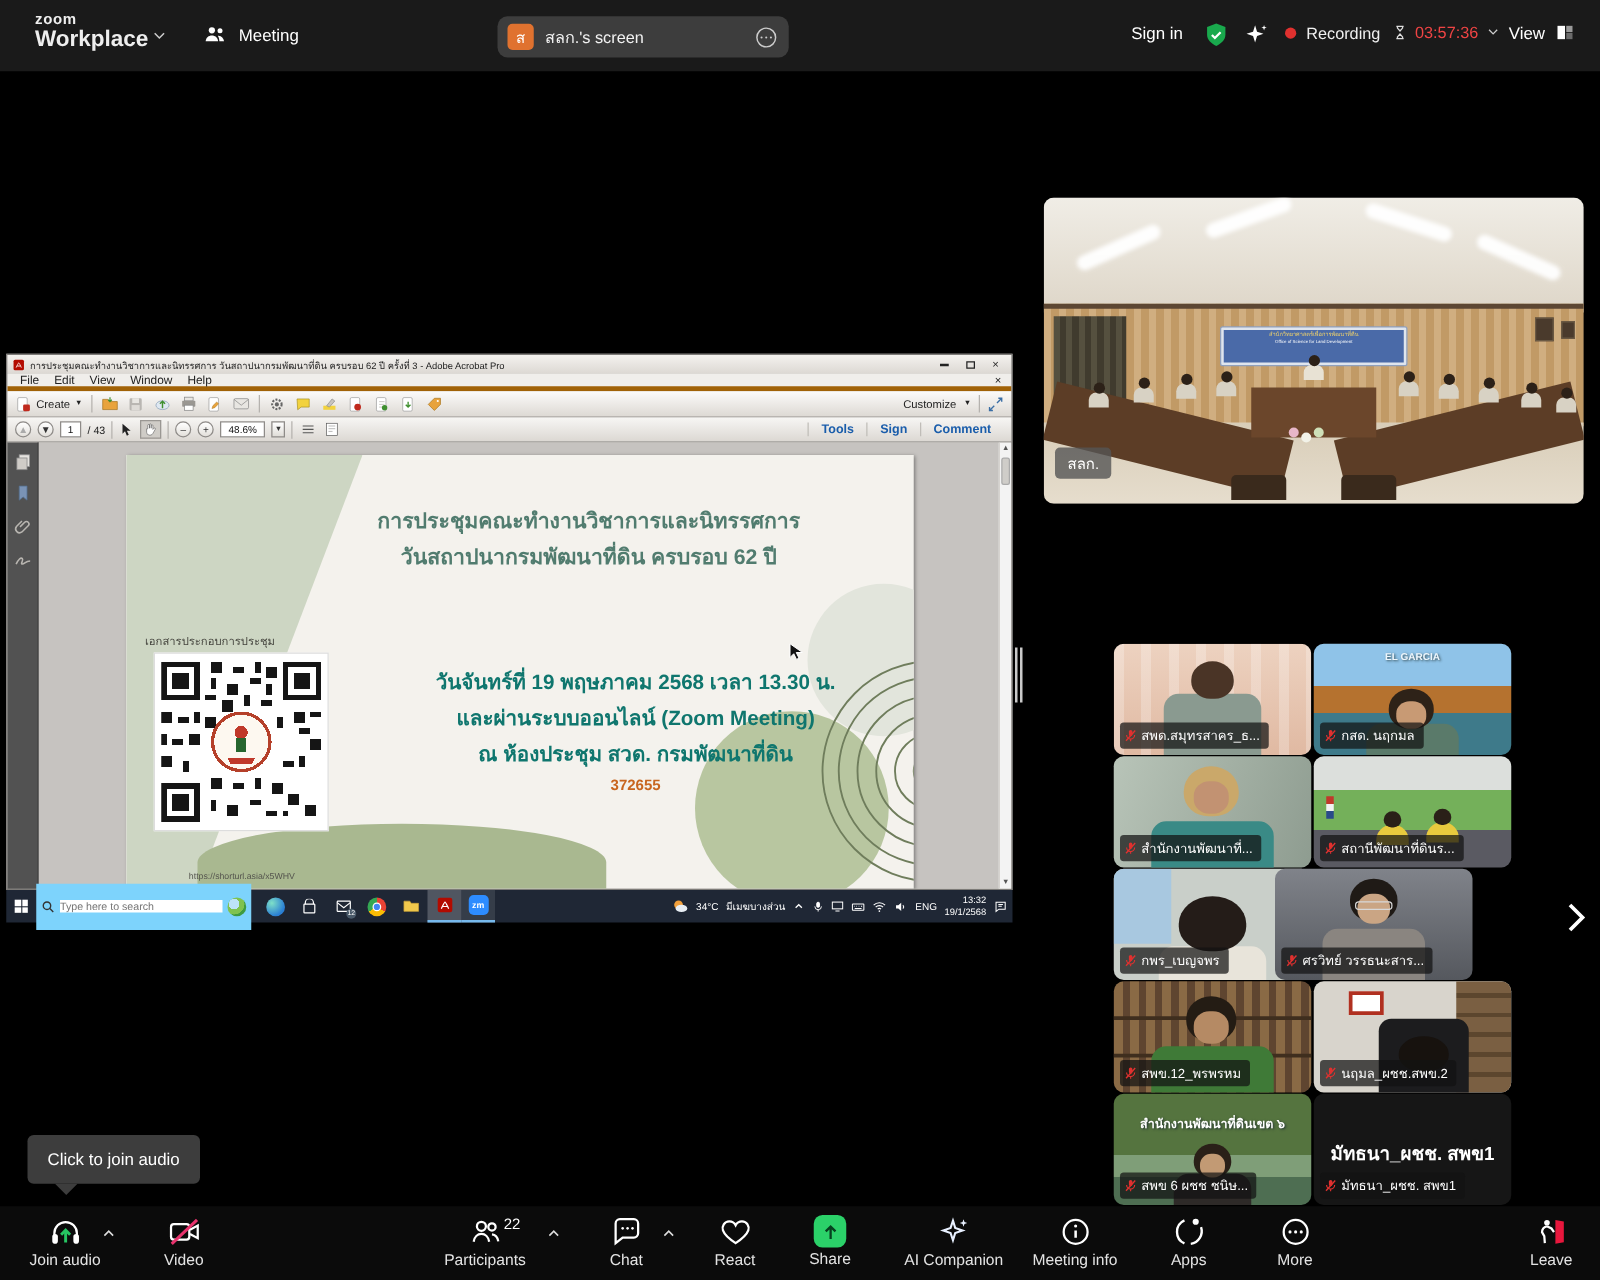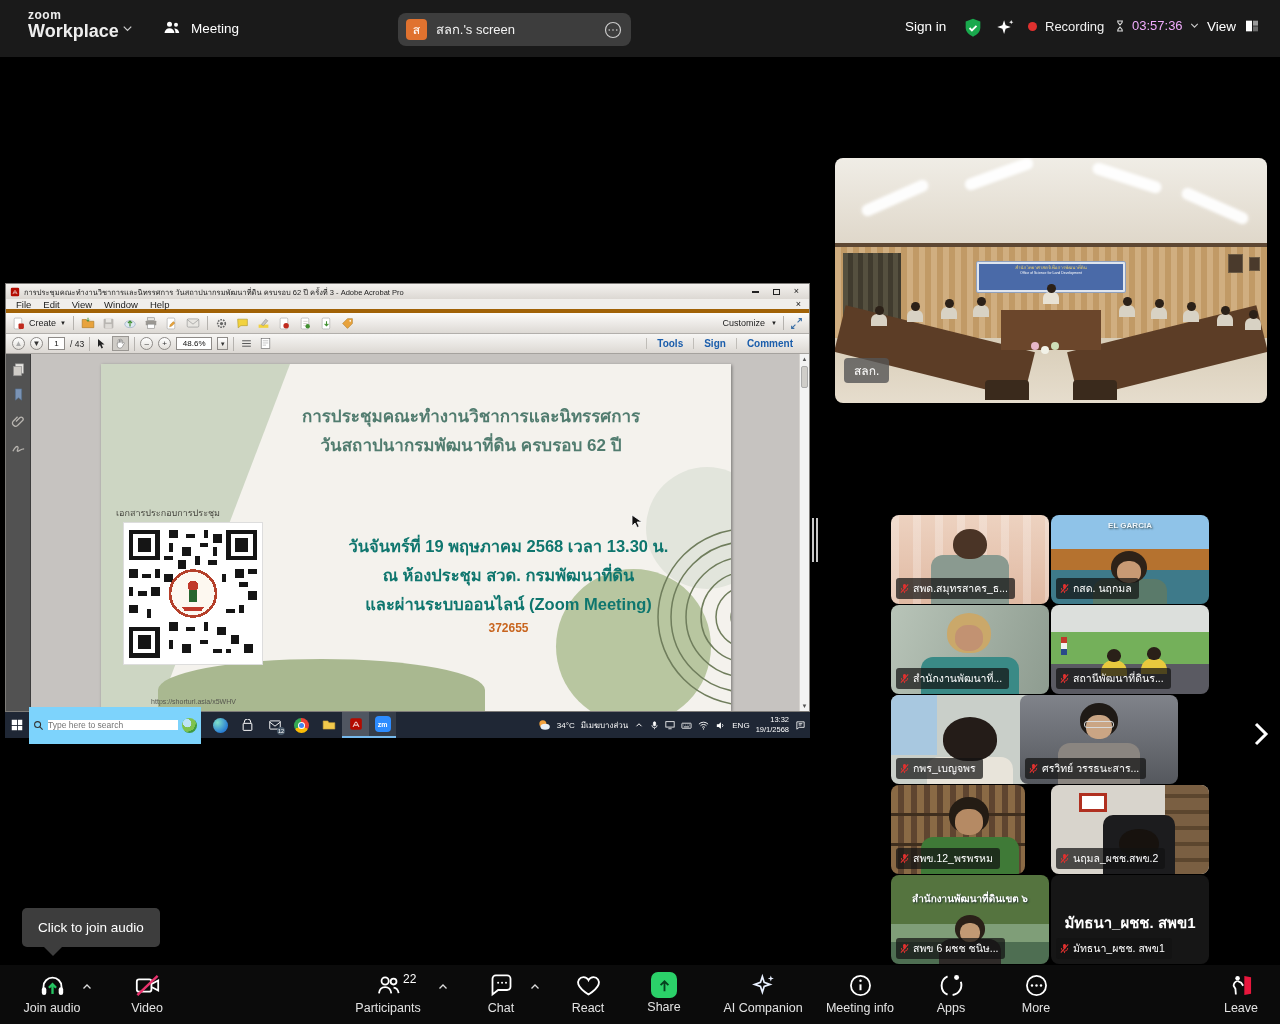--- a/index.html
+++ b/index.html
@@ -14,21 +14,21 @@
   .top-chev { position:absolute; left:120px; top:21px; }
   .meeting-tab { position:absolute; left:162px; top:14px; display:flex; align-items:center; gap:9px; font-size:13.5px; color:#fff; height:28px; cursor:pointer; }
   .screen-tab { position:absolute; left:398px; top:13px; width:233px; height:33px; background:#3d3d3d; border-radius:8px; display:flex; align-items:center; padding:0 8px; gap:9px; cursor:pointer; }
   .screen-badge { width:21px; height:21px; border-radius:4px; background:#e0722f; color:#fff; font-size:12px; display:flex; align-items:center; justify-content:center; }
   .screen-label { font-size:13px; color:#f2f2f2; flex:1; white-space:nowrap; overflow:hidden; }
   .signin { position:absolute; left:905px; top:19px; font-size:13.5px; color:#fff; cursor:pointer; }
   .tb-ico { position:absolute; top:17px; cursor:pointer; }
   .rec-wrap { position:absolute; left:1028px; top:19px; display:flex; align-items:center; gap:8px; cursor:pointer; }
   .rec-dot { width:9px; height:9px; border-radius:50%; background:#e0312f; }
   .rec-txt { font-size:13px; color:#f0f0f0; }
-  .timer-wrap { position:absolute; left:1113px; top:18px; display:flex; align-items:center; gap:5px; color:#f0abfc; font-size:13px; }
+  .timer-wrap { position:absolute; left:1113px; top:18px; display:flex; align-items:center; gap:5px; color:#ef4444; font-size:13px; }
   .view-wrap { position:absolute; left:1207px; top:18px; display:flex; align-items:center; gap:8px; font-size:13.5px; color:#fff; cursor:pointer; }
 
   
   #desktop { position:absolute; left:5px; top:283px; width:805px; height:455px; }
   #awin { position:absolute; left:0; top:0; width:805px; height:429px; border:1px solid #7d7b78; background:#c6c3c0; }
   .titlebar { position:absolute; left:0; top:0; width:100%; height:15px; background:linear-gradient(#f4f2ef,#dcd8d3); display:flex; align-items:center; padding:0 4px; gap:4px; }
   .titletxt { font-size:7.5px; color:#222; white-space:nowrap; overflow:hidden; flex:1; }
   .winbtns { display:flex; gap:14px; align-items:center; padding-right:6px; }
   .wb { font-size:9px; color:#222; line-height:9px; cursor:pointer; }
   .wb-min { width:7px; height:2px; background:#222; }
@@ -466,22 +466,22 @@
               </g>
             <circle cx="14.5" cy="14.5" r="5.2" fill="#fdf8f0" stroke="#b5402a" stroke-width=".6"></circle>
             <circle cx="14.5" cy="12.8" r="1.2" fill="#c0392b"></circle>
             <rect x="13.6" y="13.8" width="1.8" height="2.6" fill="#27662f"></rect>
             <path d="M12 17.5h5l-.6 1h-3.8z" fill="#c0392b"></path>
           </svg>
         </div>
         <div class="qr-url">https://shorturl.asia/x5WHV</div>
         <div class="pdf-right">
           <div class="big">วันจันทร์ที่ 19 พฤษภาคม 2568 เวลา 13.30 น.</div>
+          <div class="big">และผ่านระบบออนไลน์ (Zoom Meeting)</div>
           <div class="big">ณ ห้องประชุม สวด. กรมพัฒนาที่ดิน</div>
-          <div class="big">และผ่านระบบออนไลน์ (Zoom Meeting)</div>
           <div class="org">372655</div>
         </div>
         <svg class="pg-cursor" width="13" height="15" viewBox="0 0 13 15">
             <path d="M1 1v11l3-3 2.2 4.5 2-1L6 8h5z" fill="#111" stroke="#fff" stroke-width=".8"></path>
           </svg>
       </div>
 
       <div id="vscroll">
         <div class="arr" style="top:0">▲</div>
         <div id="vthumb"></div>
@@ -718,21 +718,21 @@
   <div class="pb" style="left:38px;top:48px;width:82px;height:44px;background:#8a8580"></div>
   <div class="name-tag">
     <svg width="11" height="11" viewBox="0 0 24 24">
         <rect x="9" y="2" width="6" height="11" rx="3" fill="#e0312f"></rect>
         <path d="M5 11a7 7 0 0 0 14 0M12 18v4" stroke="#e0312f" stroke-width="2" fill="none"></path>
         <path d="M4 21L20 3" stroke="#e0312f" stroke-width="2.4"></path>
       </svg>
     <span>ศรวิทย์ วรรธนะสาร...</span>
   </div>
 </div>
-<div class="vtile v7" style="left:891px;top:785px;width:134px;height:89px">
+<div class="vtile v7" style="left:891px;top:785px;width:158px;height:89px">
   <div style="position:absolute;left:0;top:28px;width:100%;height:3px;background:#3f2e1e"></div>
   <div style="position:absolute;left:0;top:58px;width:100%;height:3px;background:#3f2e1e"></div>
   <div class="ph" style="left:58px;top:12px;width:40px;height:36px;background:#241c14"></div>
   <div class="ph" style="left:64px;top:24px;width:28px;height:26px;background:#b58a64;border-radius:45%"></div>
   <div class="pb" style="left:30px;top:52px;width:98px;height:40px;background:#3f7a37"></div>
   <div class="name-tag">
     <svg width="11" height="11" viewBox="0 0 24 24">
         <rect x="9" y="2" width="6" height="11" rx="3" fill="#e0312f"></rect>
         <path d="M5 11a7 7 0 0 0 14 0M12 18v4" stroke="#e0312f" stroke-width="2" fill="none"></path>
         <path d="M4 21L20 3" stroke="#e0312f" stroke-width="2.4"></path>

